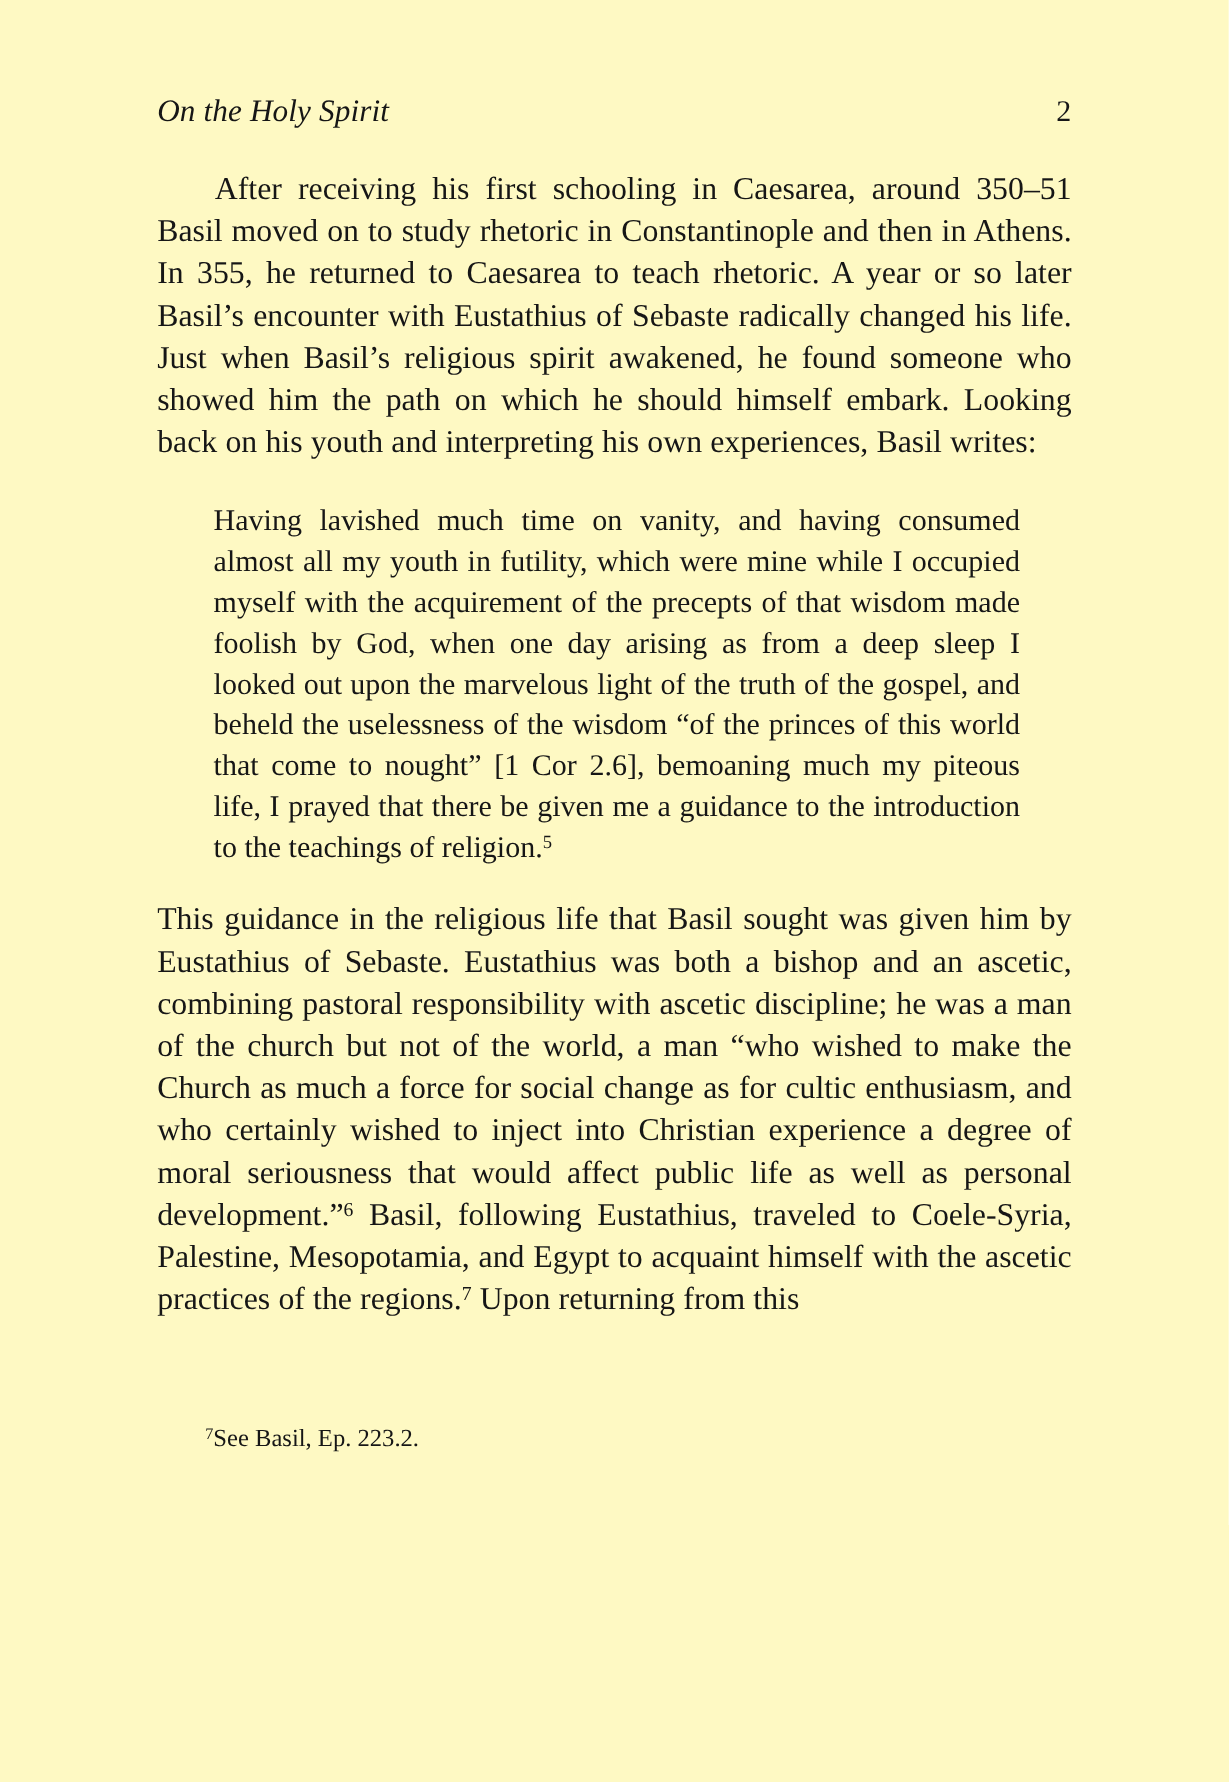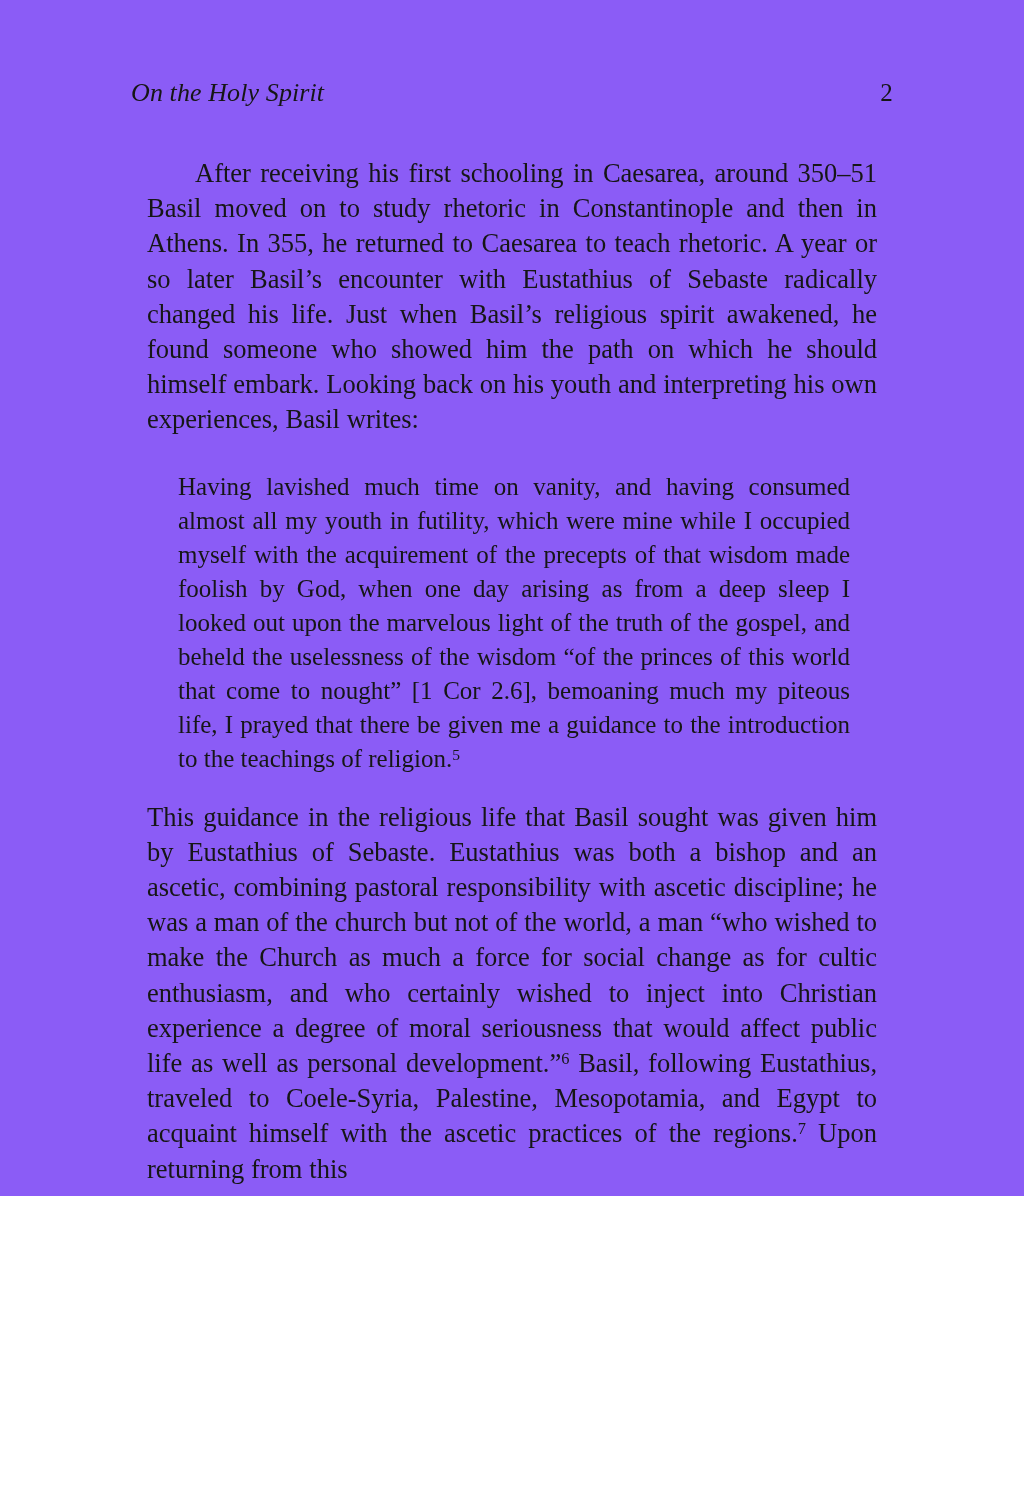--- a/index.html
+++ b/index.html
@@ -4,22 +4,22 @@
 <style>
   html, body {
     margin: 0;
     padding: 0;
     background: #ffffff;
   }
 
   .page {
     position: relative;
     width: 1024px;
-    height: 1196px;
-    background: #8b5cf6;
+    height: 1485px;
+    background: #fef9c3;
     color: #161616;
     font-family: "Liberation Serif", "DejaVu Serif", serif;
     overflow: hidden;
     box-sizing: border-box;
   }
 
   
   .running-head {
     position: absolute;
     left: 131px;
@@ -44,21 +44,21 @@
 
   
   .textblock {
     position: absolute;
     left: 131px;
     top: 140px;
     width: 762px;
   }
 
   p.body-para {
-    margin: 16px;
+    margin: 0;
     font-size: 26.5px;
     line-height: 35.2px;
     text-align: justify;
     text-indent: 48px;
     hyphens: manual;
     word-spacing: 0.2px;
   }
 
   p.body-para.noindent {
     text-indent: 0;
@@ -129,16 +129,17 @@
     </blockquote>
 
     <p class="body-para noindent"><span>This guidance in the religious life that Basil sought was given him by Eustathius of Sebaste. Eustathius was both a bishop and an ascetic, combining pastoral responsibility with ascetic discipline; he was a man of the church but not of the world, a man “who wished to make the Church as much a force for social change as for cultic enthusiasm, and who certainly wished to inject into Christian experience a degree of moral seriousness that would affect public life as well as personal development.”</span><sup class="ref">6</sup><span> Basil, following Eustathius, traveled to Coele-Syria, Palestine, Mesopotamia, and Egypt to acquaint himself with the ascetic practices of the regions.</span><sup class="ref">7</sup><span> Upon returning from this</span></p>
 
   </div>
 
   <div class="footnotes">
 
 
 
+    <p><span class="fn-num">7</span><span>See Basil, Ep. 223.2.</span></p>
 
   </div>
 
 </div>
 
 </body></html>

